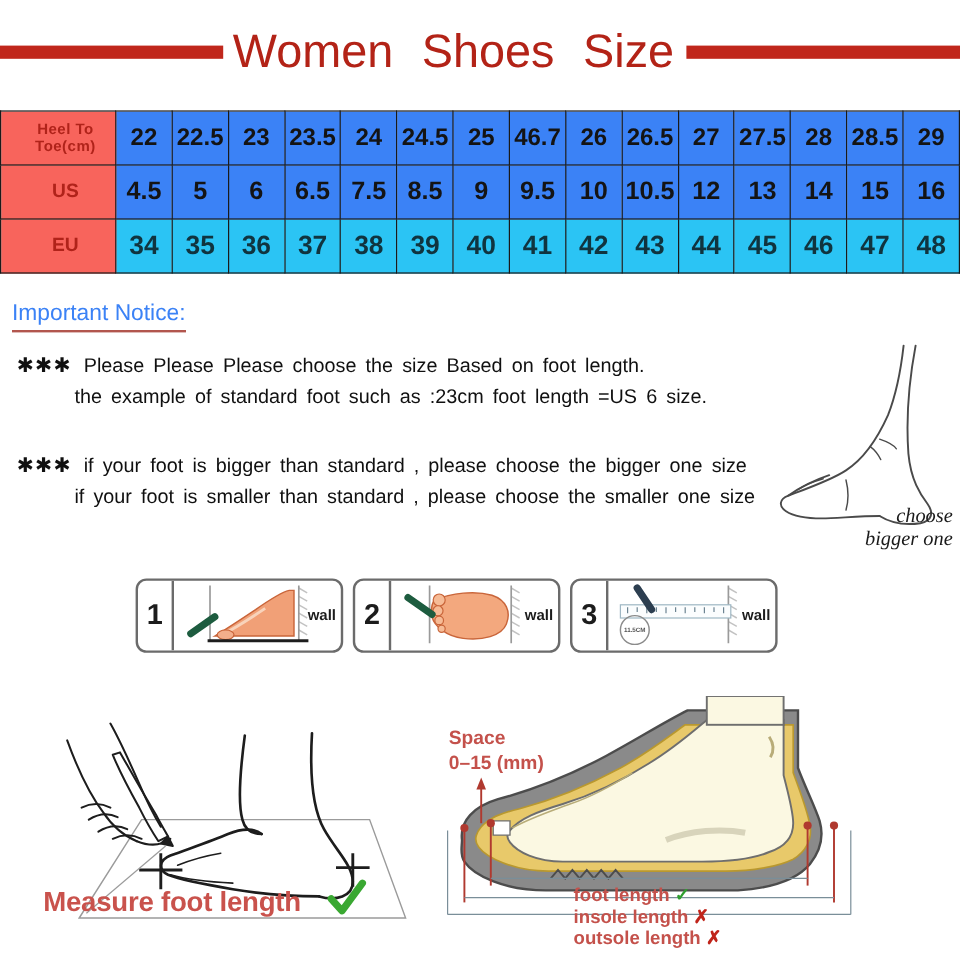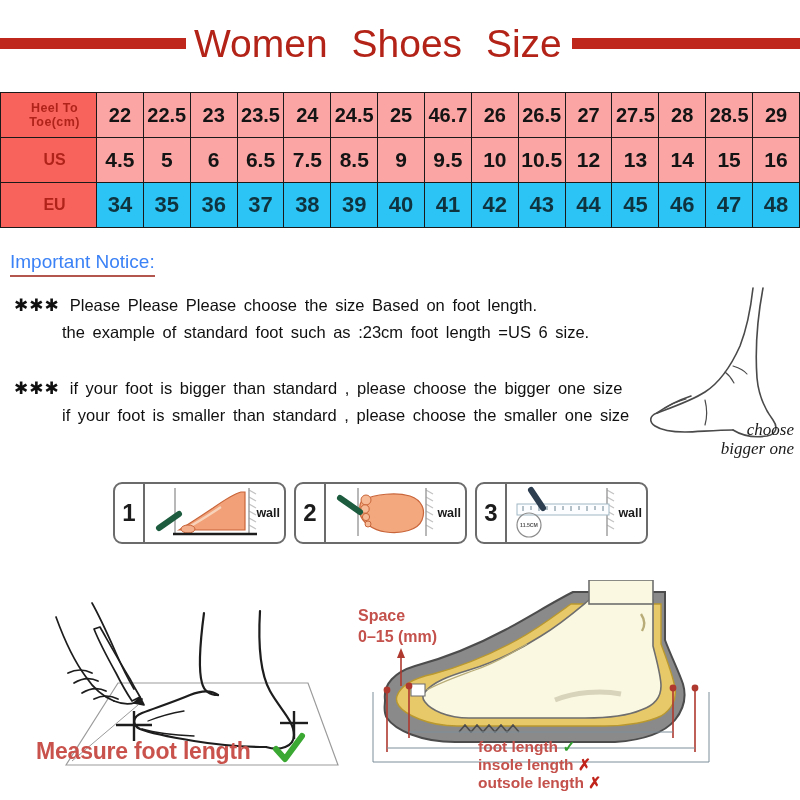--- a/index.html
+++ b/index.html
@@ -44,21 +44,21 @@
   }
   td.lbl {
     width: 96px;
     background: #f8645c;
     color: #b0231a;
     padding-left: 12px;
   }
   td.lbl.small { font-size: 12.5px; letter-spacing: .4px; font-weight:700; }
   td.lbl.big   { font-size: 16px; margin-top: 16px; }
   td.cm, td.us {
-    background: #fca5a5;
+    background: #3b82f6;
     color: #141414;
     font-size: 21px;
   }
   td.cm { font-size: 20px; }
   td.eu {
     background: #2bc4f4;
     color: #10343f;
     font-size: 22px;
   }
 
@@ -130,21 +130,21 @@
     letter-spacing: -0.2px;
   }
   .tick-green {
     position:absolute; left: 272px; top: 732px;
     width: 34px; height: 34px;
   }
 
   
   .shoe-panel { position: absolute; left: 365px; top: 580px; width: 435px; height: 215px; }
   .space-label {
-    position: absolute; left: 358px; top: 605px;
+    position: absolute; left: 374px; top: 605px;
     font-size: 16px; color: #c4514b; font-weight: 600;
     line-height: 21px;
   }
   .len-labels {
     position: absolute; left: 478px; top: 738px;
     font-size: 15.5px; font-weight: 800; color: #c4514b;
     line-height: 18px;
   }
   .len-labels div { white-space: nowrap; }
   .mark-ok { color: #2f9e2f; font-weight: 900; }

